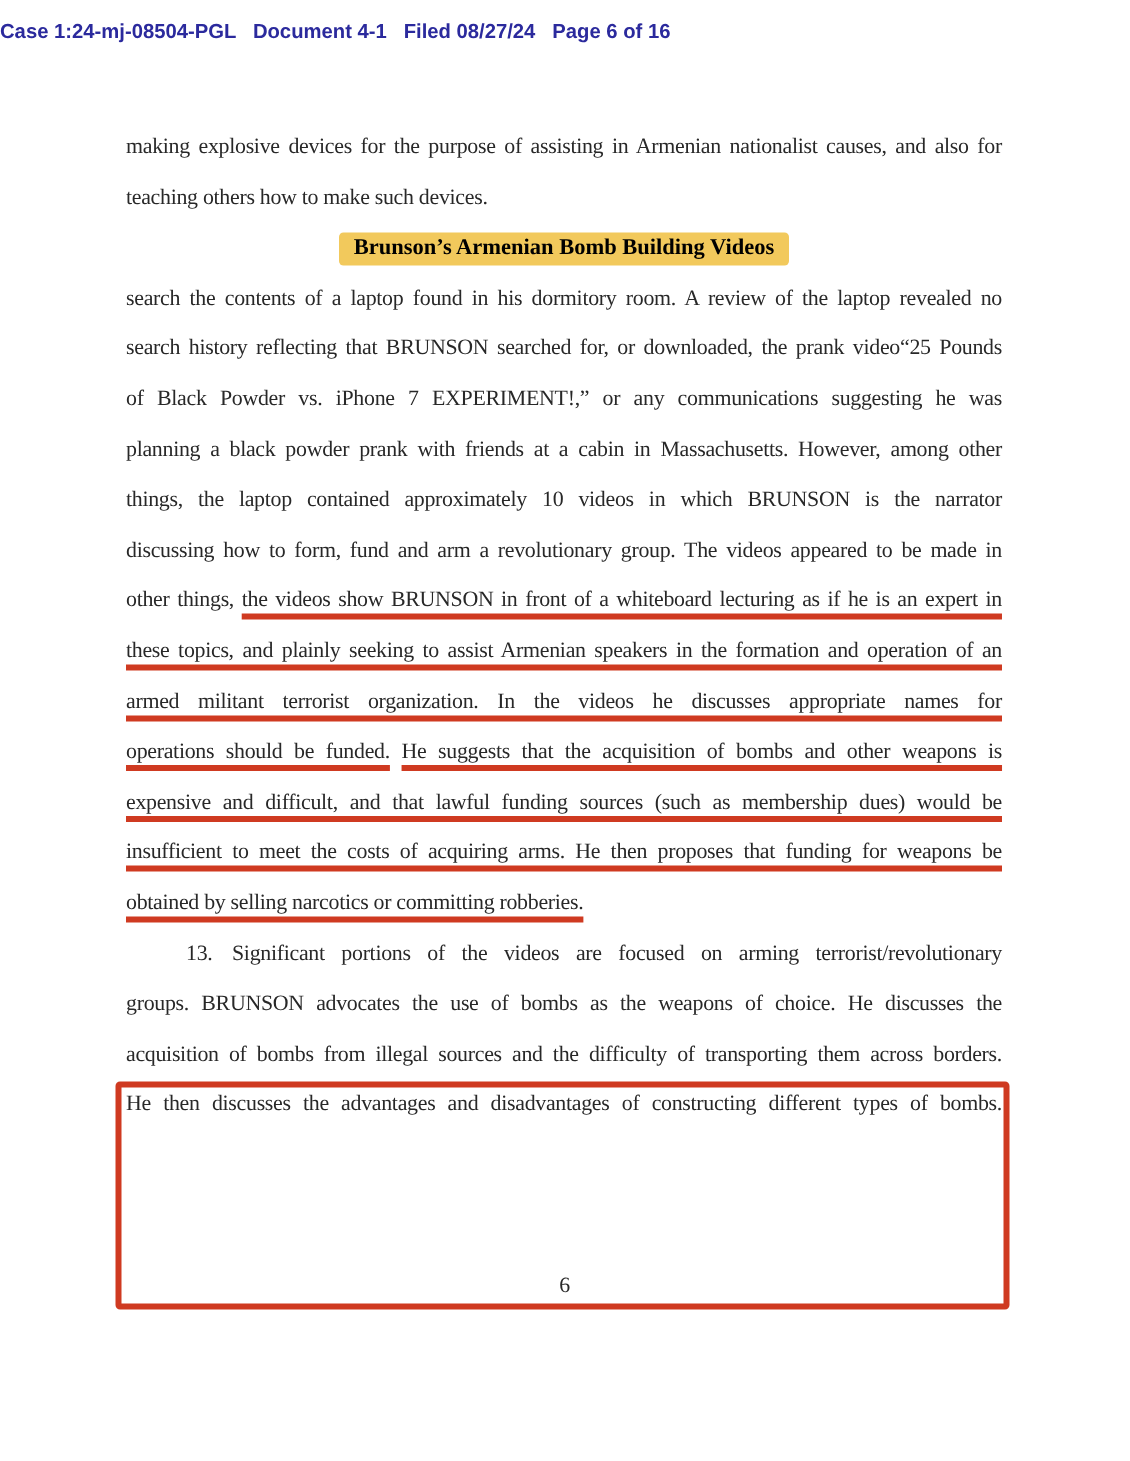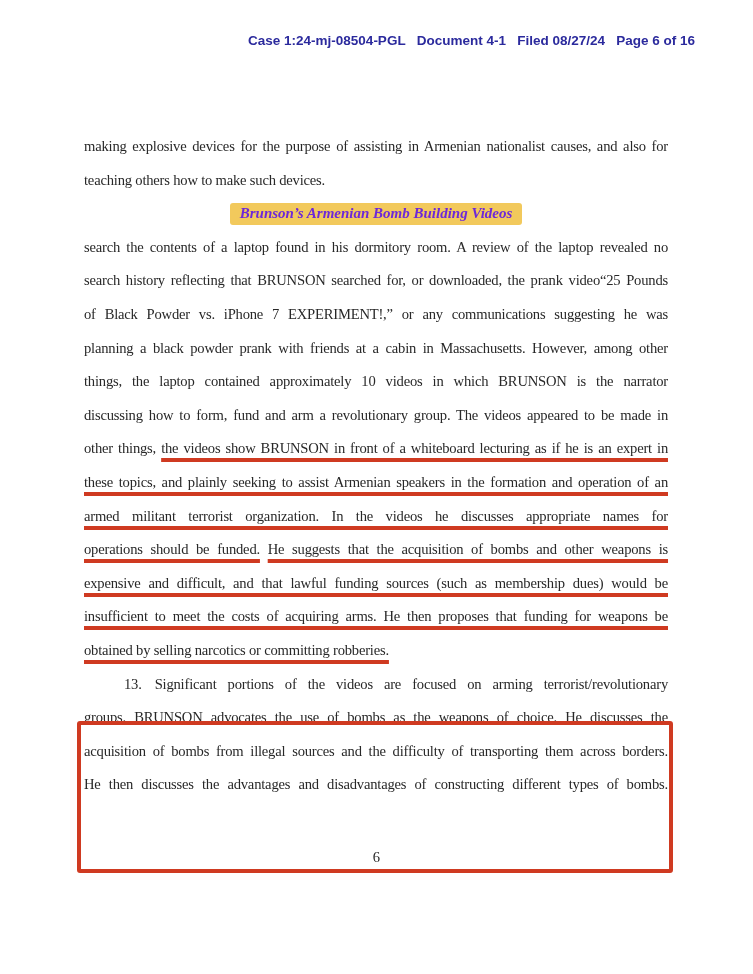--- a/index.html
+++ b/index.html
@@ -13,57 +13,54 @@
   body{
     position:relative;
     background:#ffffff;
     font-family:"Liberation Serif", serif;
     color:var(--ink);
     overflow:hidden;
   }
   .stamp{
     position:absolute;
     top:13px;left:0;width:695px;
-    text-align:right;
+    text-align:left;
     font-family:"Liberation Sans", sans-serif;
     font-size:13.5px;
     font-weight:bold;
     color:var(--navy);
     white-space:pre;
-    margin-top:20px;
   }
   .content{
     position:absolute;
     left:84px;top:82px;width:584px;
     font-size:14.6px;
     letter-spacing:-0.2px;
-    margin-top:48px;
   }
   .line{
     height:33.6px;
     line-height:33.6px;
     white-space:normal;
     overflow:visible;
   }
   .j{ text-align:justify; text-align-last:justify; }
   .center{ text-align:center; text-align-last:center; }
   .ind{ padding-left:40px; }
   .tab{ display:inline-block; width:13px; }
   .u{
     text-decoration:underline;
     text-decoration-color:var(--red);
     text-decoration-thickness:3.5px;
     text-underline-offset:5px;
   }
   .hl{
     display:inline-block;
     background:var(--gold);
-    color:#6d28d9;
+    color:#000000;
     font-weight:bold;
-    font-style:italic;
     font-size:15px;
     line-height:21px;
     padding:0 10px 1px 10px;
     border-radius:3px;
     letter-spacing:0;
   }
   .redbox{
     position:absolute;
     left:77px;top:721px;
     width:596px;height:152px;

